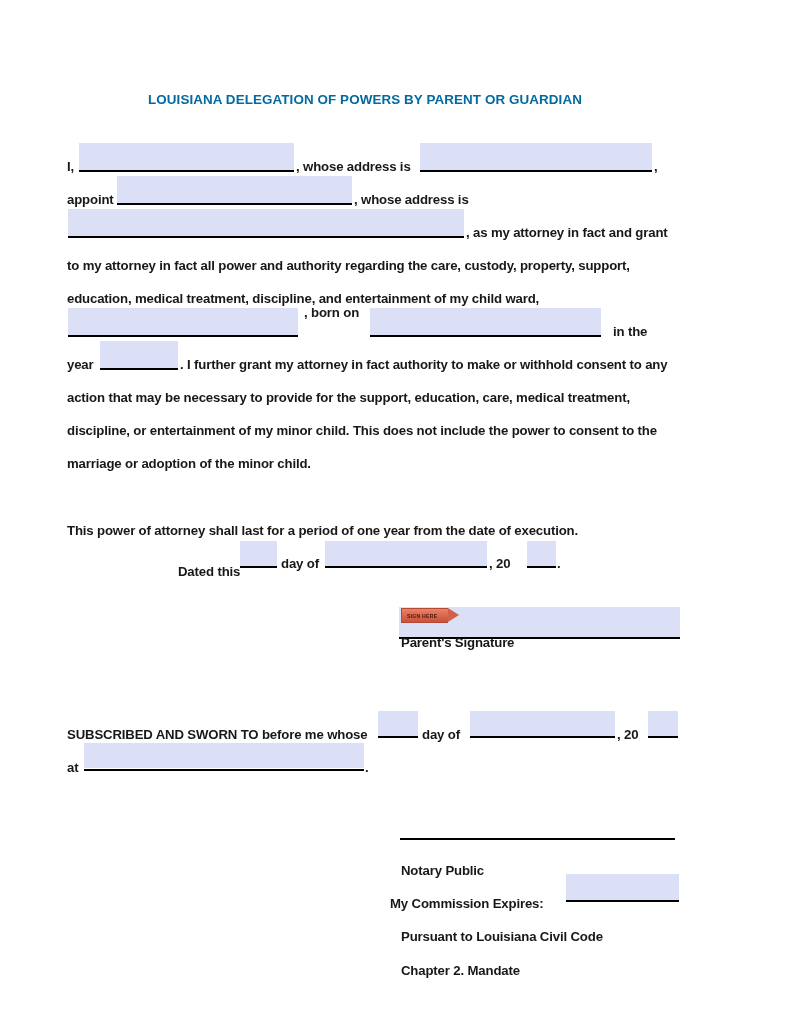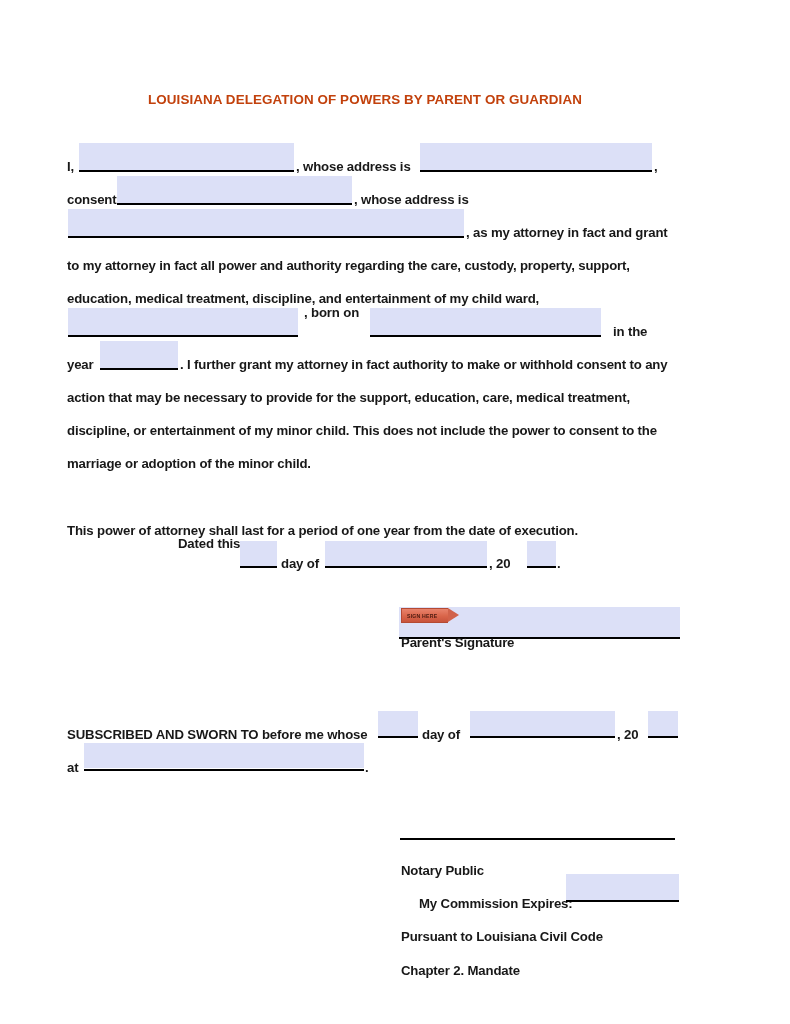--- a/index.html
+++ b/index.html
@@ -29,21 +29,21 @@
     white-space: pre;
     line-height: 1;
     color: #181818;
   }
   .title {
     position: absolute;
     font-size: 13.4px;
     font-weight: 700;
     letter-spacing: 0.1px;
     white-space: pre;
-    color: #c2410c;
+    color: #0369a1;
   }
 
   
   .field {
     position: absolute;
     background: #dce0f7;
   }
 
   
   .rule {
@@ -94,21 +94,21 @@
   <div class="field" style="left:420px; top:143px; width:232px; height:27px;"></div>
 
   <div class="t" style="left:67px; top:160px;">I,</div>
   <div class="rule" style="left:79px; top:170px; width:215px;"></div>
   <div class="t" style="left:296px; top:160px;">, whose address is</div>
   <div class="rule" style="left:420px; top:170px; width:232px;"></div>
   <div class="t" style="left:654px; top:160px;">,</div>
 
   <div class="field" style="left:117px; top:176px; width:235px; height:27px;"></div>
 
-  <div class="t" style="left:67px; top:193px;">consent</div>
+  <div class="t" style="left:67px; top:193px;">appoint</div>
   <div class="rule" style="left:117px; top:203px; width:235px;"></div>
   <div class="t" style="left:354px; top:193px;">, whose address is</div>
 
   <div class="field" style="left:68px; top:209px; width:396px; height:27px;"></div>
 
   <div class="rule" style="left:68px; top:236px; width:396px;"></div>
   <div class="t" style="left:466px; top:226px;">, as my attorney in fact and grant</div>
 
   <div class="t" style="left:67px; top:259px;">to my attorney in fact all power and authority regarding the care, custody, property, support,</div>
 
@@ -131,21 +131,21 @@
   <div class="t" style="left:67px; top:391px;">action that may be necessary to provide for the support, education, care, medical treatment,</div>
   <div class="t" style="left:67px; top:424px;">discipline, or entertainment of my minor child. This does not include the power to consent to the</div>
   <div class="t" style="left:67px; top:457px;">marriage or adoption of the minor child.</div>
 
   <div class="t" style="left:67px; top:524px;">This power of attorney shall last for a period of one year from the date of execution.</div>
 
   <div class="field" style="left:240px; top:541px; width:37px; height:25px;"></div>
   <div class="field" style="left:325px; top:541px; width:162px; height:25px;"></div>
   <div class="field" style="left:527px; top:541px; width:29px; height:25px;"></div>
 
-  <div class="t" style="left:170px; top:537px;padding-left:8px;">Dated this</div>
+  <div class="t" style="left:170px; top:565px;padding-left:8px;">Dated this</div>
   <div class="rule" style="left:240px; top:566px; width:37px;"></div>
   <div class="t" style="left:281px; top:557px;">day of</div>
   <div class="rule" style="left:325px; top:566px; width:162px;"></div>
   <div class="t" style="left:489px; top:557px;">, 20</div>
   <div class="rule" style="left:527px; top:566px; width:29px;"></div>
   <div class="t" style="left:557px; top:557px;">.</div>
 
   <div class="field" style="left:399px; top:607px; width:281px; height:30px;"></div>
 
   <div class="signtag" style="left:401px; top:608px; width:47px;">
@@ -171,19 +171,19 @@
 
   <div class="t" style="left:67px; top:761px;text-align:right;">at</div>
   <div class="rule" style="left:84px; top:769px; width:280px;"></div>
   <div class="t" style="left:365px; top:761px;">.</div>
 
   <div class="rule" style="left:400px; top:838px; width:275px; height:2px;"></div>
 
   <div class="t" style="left:401px; top:864px;">Notary Public</div>
 
   <div class="field" style="left:566px; top:874px; width:113px; height:26px;"></div>
-  <div class="t" style="left:419px; top:897px;">My Commission Expires:</div>
+  <div class="t" style="left:390px; top:897px;">My Commission Expires:</div>
   <div class="rule" style="left:566px; top:900px; width:113px;"></div>
 
   <div class="t" style="left:401px; top:930px;">Pursuant to Louisiana Civil Code</div>
   <div class="t" style="left:401px; top:964px;">Chapter 2. Mandate</div>
 
 </div>
 
 </body></html>

